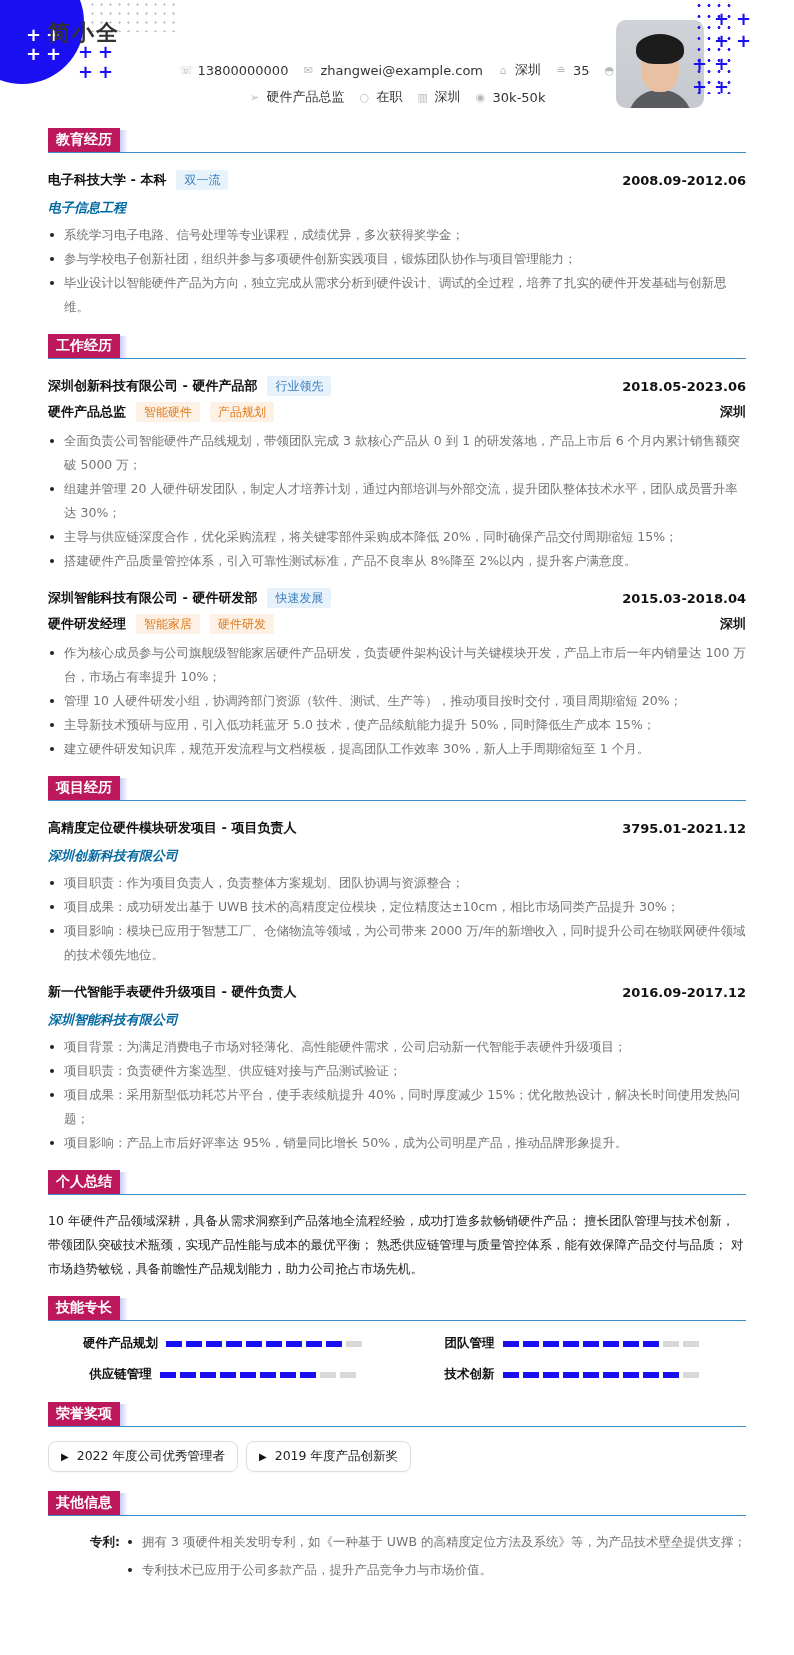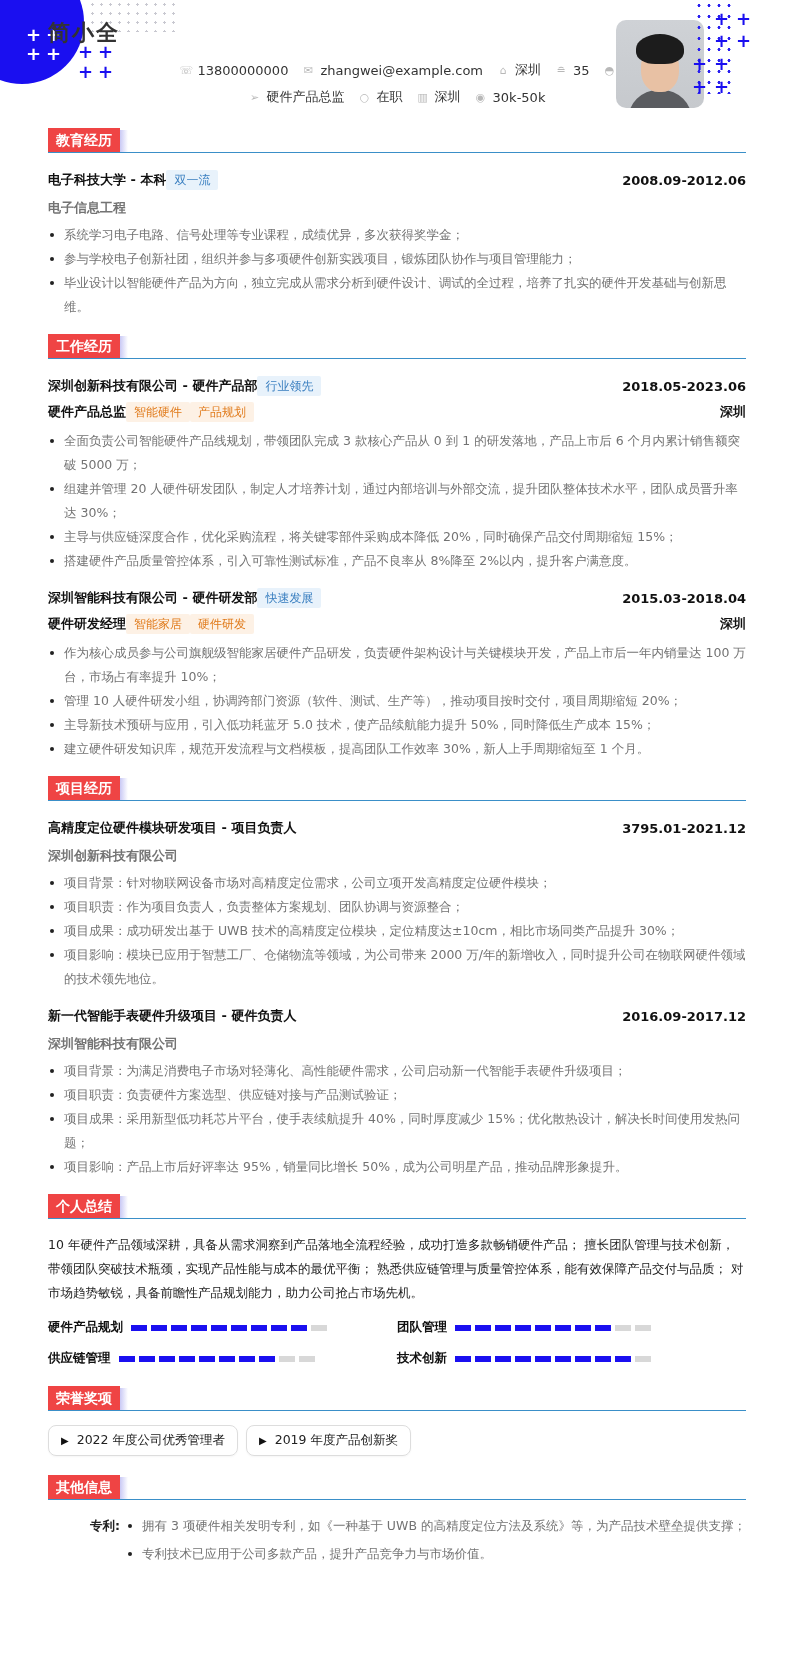--- a/index.html
+++ b/index.html
@@ -51,51 +51,51 @@
   }
   .photo .hair { position: absolute; left: 20px; top: 14px; width: 48px; height: 30px; border-radius: 50% 50% 40% 40%; background: #1c1c1c; }
   .photo .face { position: absolute; left: 25px; top: 26px; width: 38px; height: 46px; border-radius: 45%; background: #e8c1a4; }
   .photo .body { position: absolute; left: 12px; top: 70px; width: 64px; height: 30px; border-radius: 30px 30px 0 0; background: #5a5c60; }
 
   
   .section { margin-top: 2px; }
   .section-head { position: relative; height: 26px; border-bottom: 1.5px solid #3a8fc8; margin-bottom: 14px; }
   .section-title {
     position: absolute; left: 0; bottom: 0; height: 24px; padding: 0 8px;
-    background: #ef4444; color: #fff; font-size: 14px; font-weight: bold; line-height: 24px;
+    background: #be185d; color: #fff; font-size: 14px; font-weight: bold; line-height: 24px; font-family: Liberation Mono, monospace;
   }
   .section-title::after {
     content: ""; position: absolute; right: -8px; top: 2px; width: 8px; height: 22px;
     background: linear-gradient(90deg, #c9c9f5, rgba(255,255,255,0));
   }
 
   .entry { margin-bottom: 10px; }
   .row { display: flex; justify-content: space-between; align-items: center; height: 26px; }
-  .row-left { display: flex; align-items: center; }
+  .row-left { display: flex; align-items: center; gap: 10px; }
   .title { font-weight: bold; font-size: 13px; color: #111; }
   .date { font-weight: bold; font-size: 13px; color: #111; }
   .loc { font-size: 13px; color: #111; font-weight: bold; }
   .tag { font-size: 12px; padding: 1px 8px; border-radius: 2px; line-height: 18px; text-align: right; }
   .tag.blue { background: #e8f2fb; color: #3a7fc0; }
   .tag.orange { background: #fdf1e5; color: #e07a1a; }
-  .sub { font-weight: bold; font-size: 13px; color: #737373; height: 30px; line-height: 30px; }
+  .sub { font-weight: bold; font-size: 13px; color: #0369a1; height: 30px; line-height: 30px; font-style: italic; }
 
   ul.bullets { list-style: none; }
   ul.bullets li {
     position: relative; padding-left: 16px; font-size: 12.5px; line-height: 24px; color: #737373;
     margin-bottom: 0px;
   }
   ul.bullets li::before {
     content: ""; position: absolute; left: 2px; top: 10px; width: 4px; height: 4px; border-radius: 50%; background: #222;
   }
 
   .summary { font-size: 12.5px; line-height: 24px; margin-bottom: 14px; }
 
   .skills { display: grid; grid-template-columns: 1fr 1fr; row-gap: 14px; margin-bottom: 18px; }
-  .skill { display: flex; align-items: center; gap: 8px; }
+  .skill { display: flex; align-items: center; gap: 8px; justify-content: center; }
   .skill-label { font-size: 12.5px; font-weight: bold; color: #111; }
   .bar { display: flex; gap: 4px; }
   .seg { width: 16px; height: 6px; background: #1a0ff0; }
   .seg.off { background: #d8d8d8; }
 
   .awards { display: flex; gap: 8px; margin-bottom: 18px; }
   .award {
     border: 1px solid #ddd; border-radius: 8px; padding: 6px 12px; font-size: 12.5px;
     display: flex; align-items: center; gap: 8px; box-shadow: 0 1px 2px rgba(0,0,0,0.04);
   }
@@ -262,21 +262,20 @@
       <div class="section-title">项目经历</div>
     </div>
 
     <div class="entry">
       <div class="row">
         <span class="title">高精度定位硬件模块研发项目 - 项目负责人</span>
         <span class="date">3795.01-2021.12</span>
       </div>
       <div class="sub">深圳创新科技有限公司</div>
       <ul class="bullets">
-        <li>项目背景：针对物联网设备市场对高精度定位需求，公司立项开发高精度定位硬件模块；</li>
         <li>项目职责：作为项目负责人，负责整体方案规划、团队协调与资源整合；</li>
         <li>项目成果：成功研发出基于 UWB 技术的高精度定位模块，定位精度达±10cm，相比市场同类产品提升 30%；</li>
         <li>项目影响：模块已应用于智慧工厂、仓储物流等领域，为公司带来 2000 万/年的新增收入，同时提升公司在物联网硬件领域的技术领先地位。</li>
       </ul>
     </div>
 
     <div class="entry" style="margin-top:12px">
       <div class="row">
         <span class="title">新一代智能手表硬件升级项目 - 硬件负责人</span>
         <span class="date">2016.09-2017.12</span>
@@ -292,20 +291,23 @@
   </div>
 
   <div class="section" style="margin-top:14px">
     <div class="section-head">
       <div class="section-title">个人总结</div>
     </div>
     <p class="summary">10 年硬件产品领域深耕，具备从需求洞察到产品落地全流程经验，成功打造多款畅销硬件产品； 擅长团队管理与技术创新，带领团队突破技术瓶颈，实现产品性能与成本的最优平衡； 熟悉供应链管理与质量管控体系，能有效保障产品交付与品质； 对市场趋势敏锐，具备前瞻性产品规划能力，助力公司抢占市场先机。</p>
   </div>
 
   <div class="section">
+    <div class="section-head">
+      <div class="section-title">技能专长</div>
+    </div>
     <div class="skills" id="skills-grid">
       <div class="skill">
         <span class="skill-label">硬件产品规划</span>
         <span class="bar">
             <span class="seg"></span>
             <span class="seg"></span>
             <span class="seg"></span>
             <span class="seg"></span>
             <span class="seg"></span>
             <span class="seg"></span>

